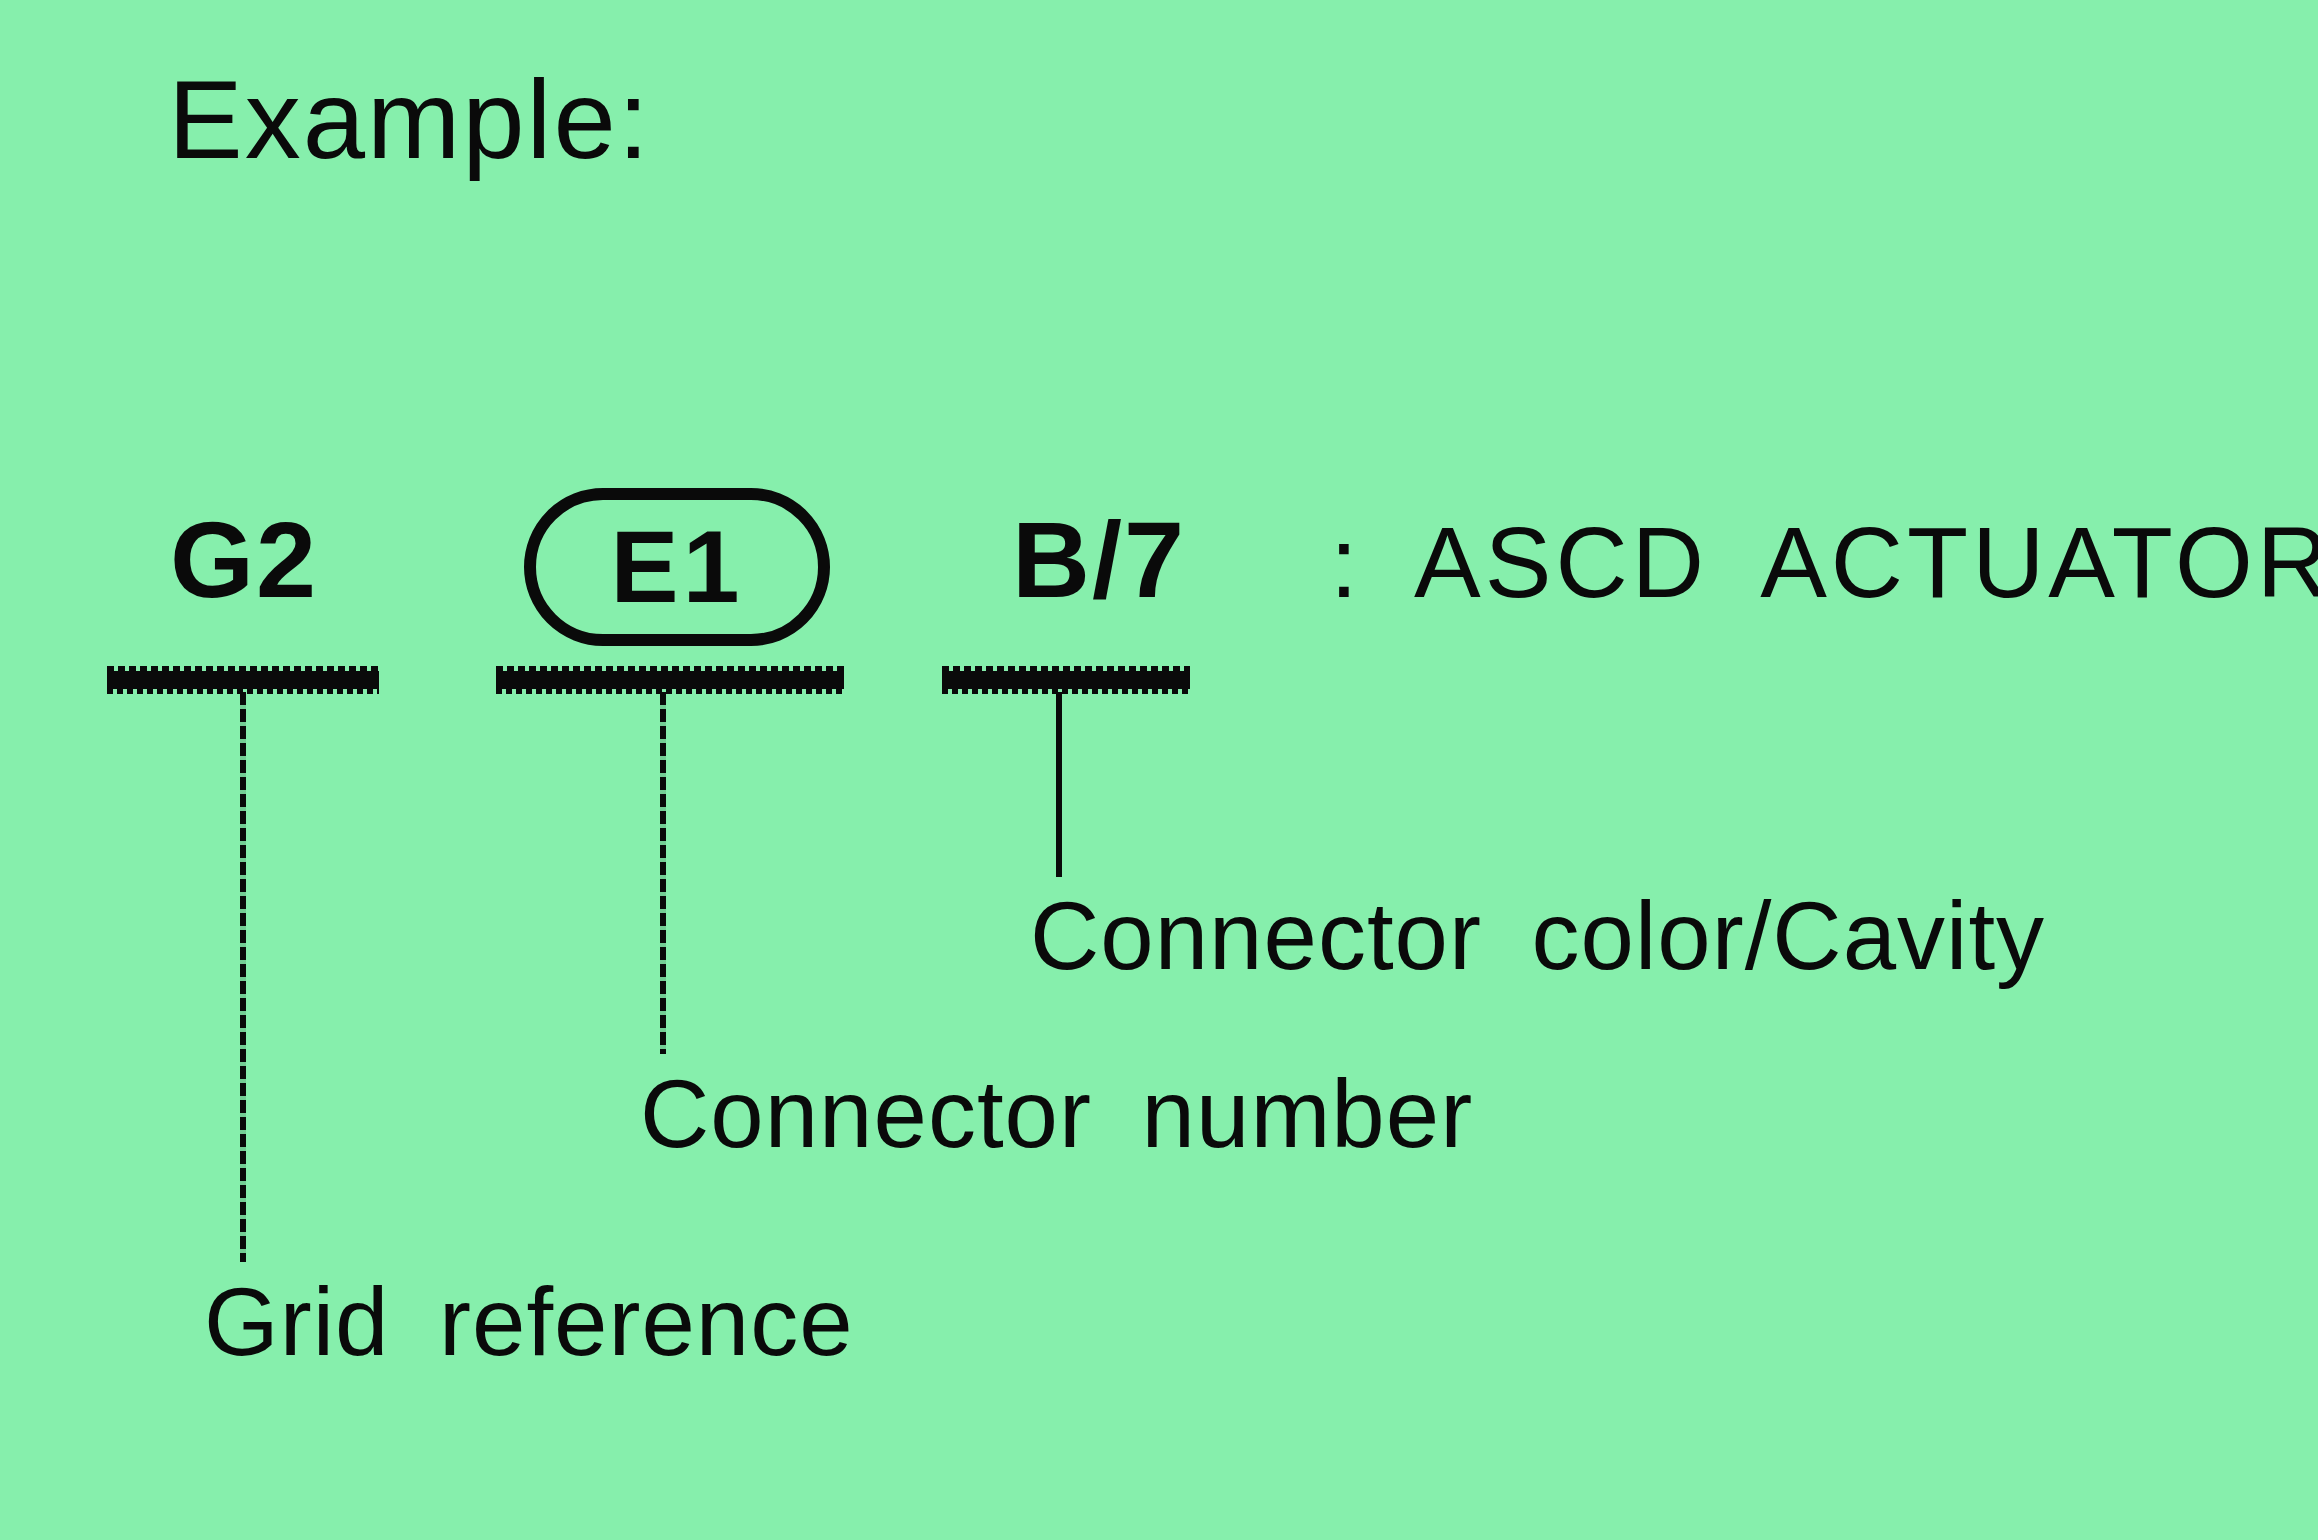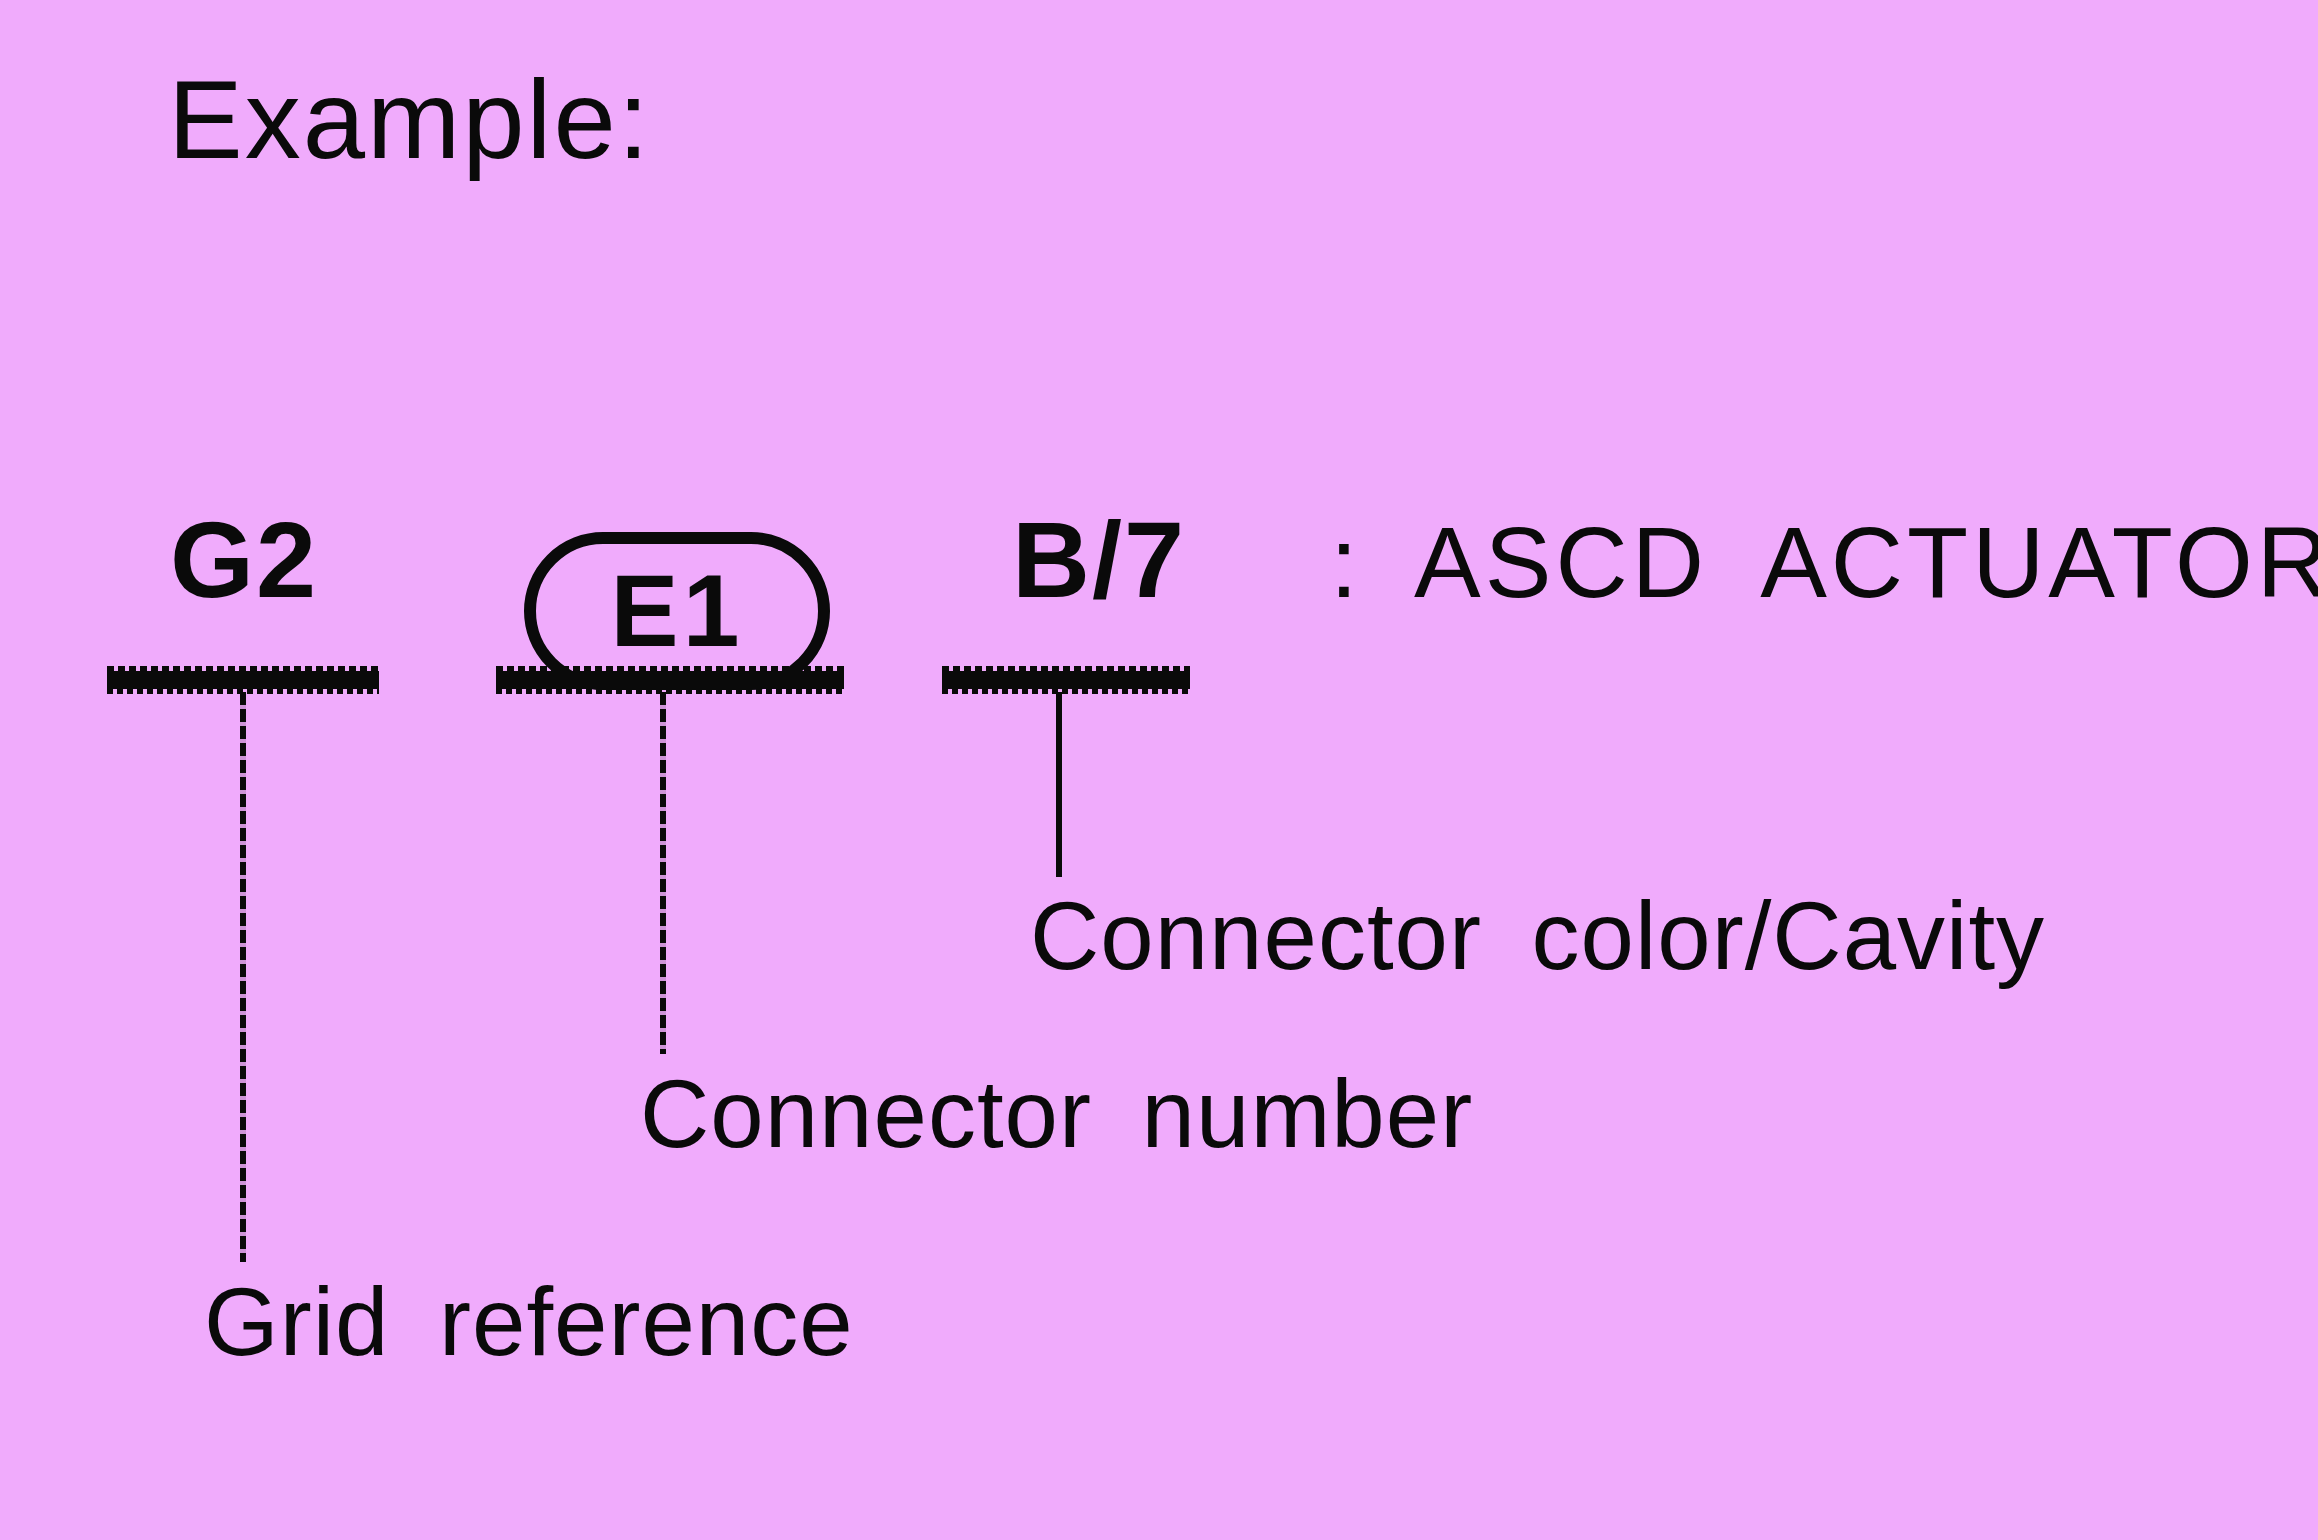--- a/index.html
+++ b/index.html
@@ -4,21 +4,21 @@
 <style>
   html, body {
     margin: 0;
     padding: 0;
     background: #ffffff;
   }
   .page {
     position: relative;
     width: 2318px;
     height: 1540px;
-    background: #f0abfc;
+    background: #86efac;
     overflow: hidden;
     font-family: "Liberation Sans", sans-serif;
     color: #0a0a0a;
   }
   .abs { position: absolute; line-height: 1; white-space: nowrap; }
 
   .title {
     font-size: 112px;
     letter-spacing: 2px;
     font-weight: 400;
@@ -37,21 +37,20 @@
     word-spacing: 26px;
   }
 
   .oval {
     box-sizing: border-box;
     border: 12px solid #0a0a0a;
     border-radius: 82px;
     display: flex;
     align-items: center;
     justify-content: center;
-    margin-top: 44px;
   }
   .oval .symbol { letter-spacing: 4px; }
 
   
   .bar {
     height: 28px;
     background:
       repeating-linear-gradient(90deg, #0a0a0a 0 7px, transparent 7px 11px) top / 100% 6px no-repeat,
       repeating-linear-gradient(90deg, #0a0a0a 0 6px, transparent 6px 10px) bottom / 100% 6px no-repeat,
       linear-gradient(#0a0a0a, #0a0a0a) center / 100% 18px no-repeat;

